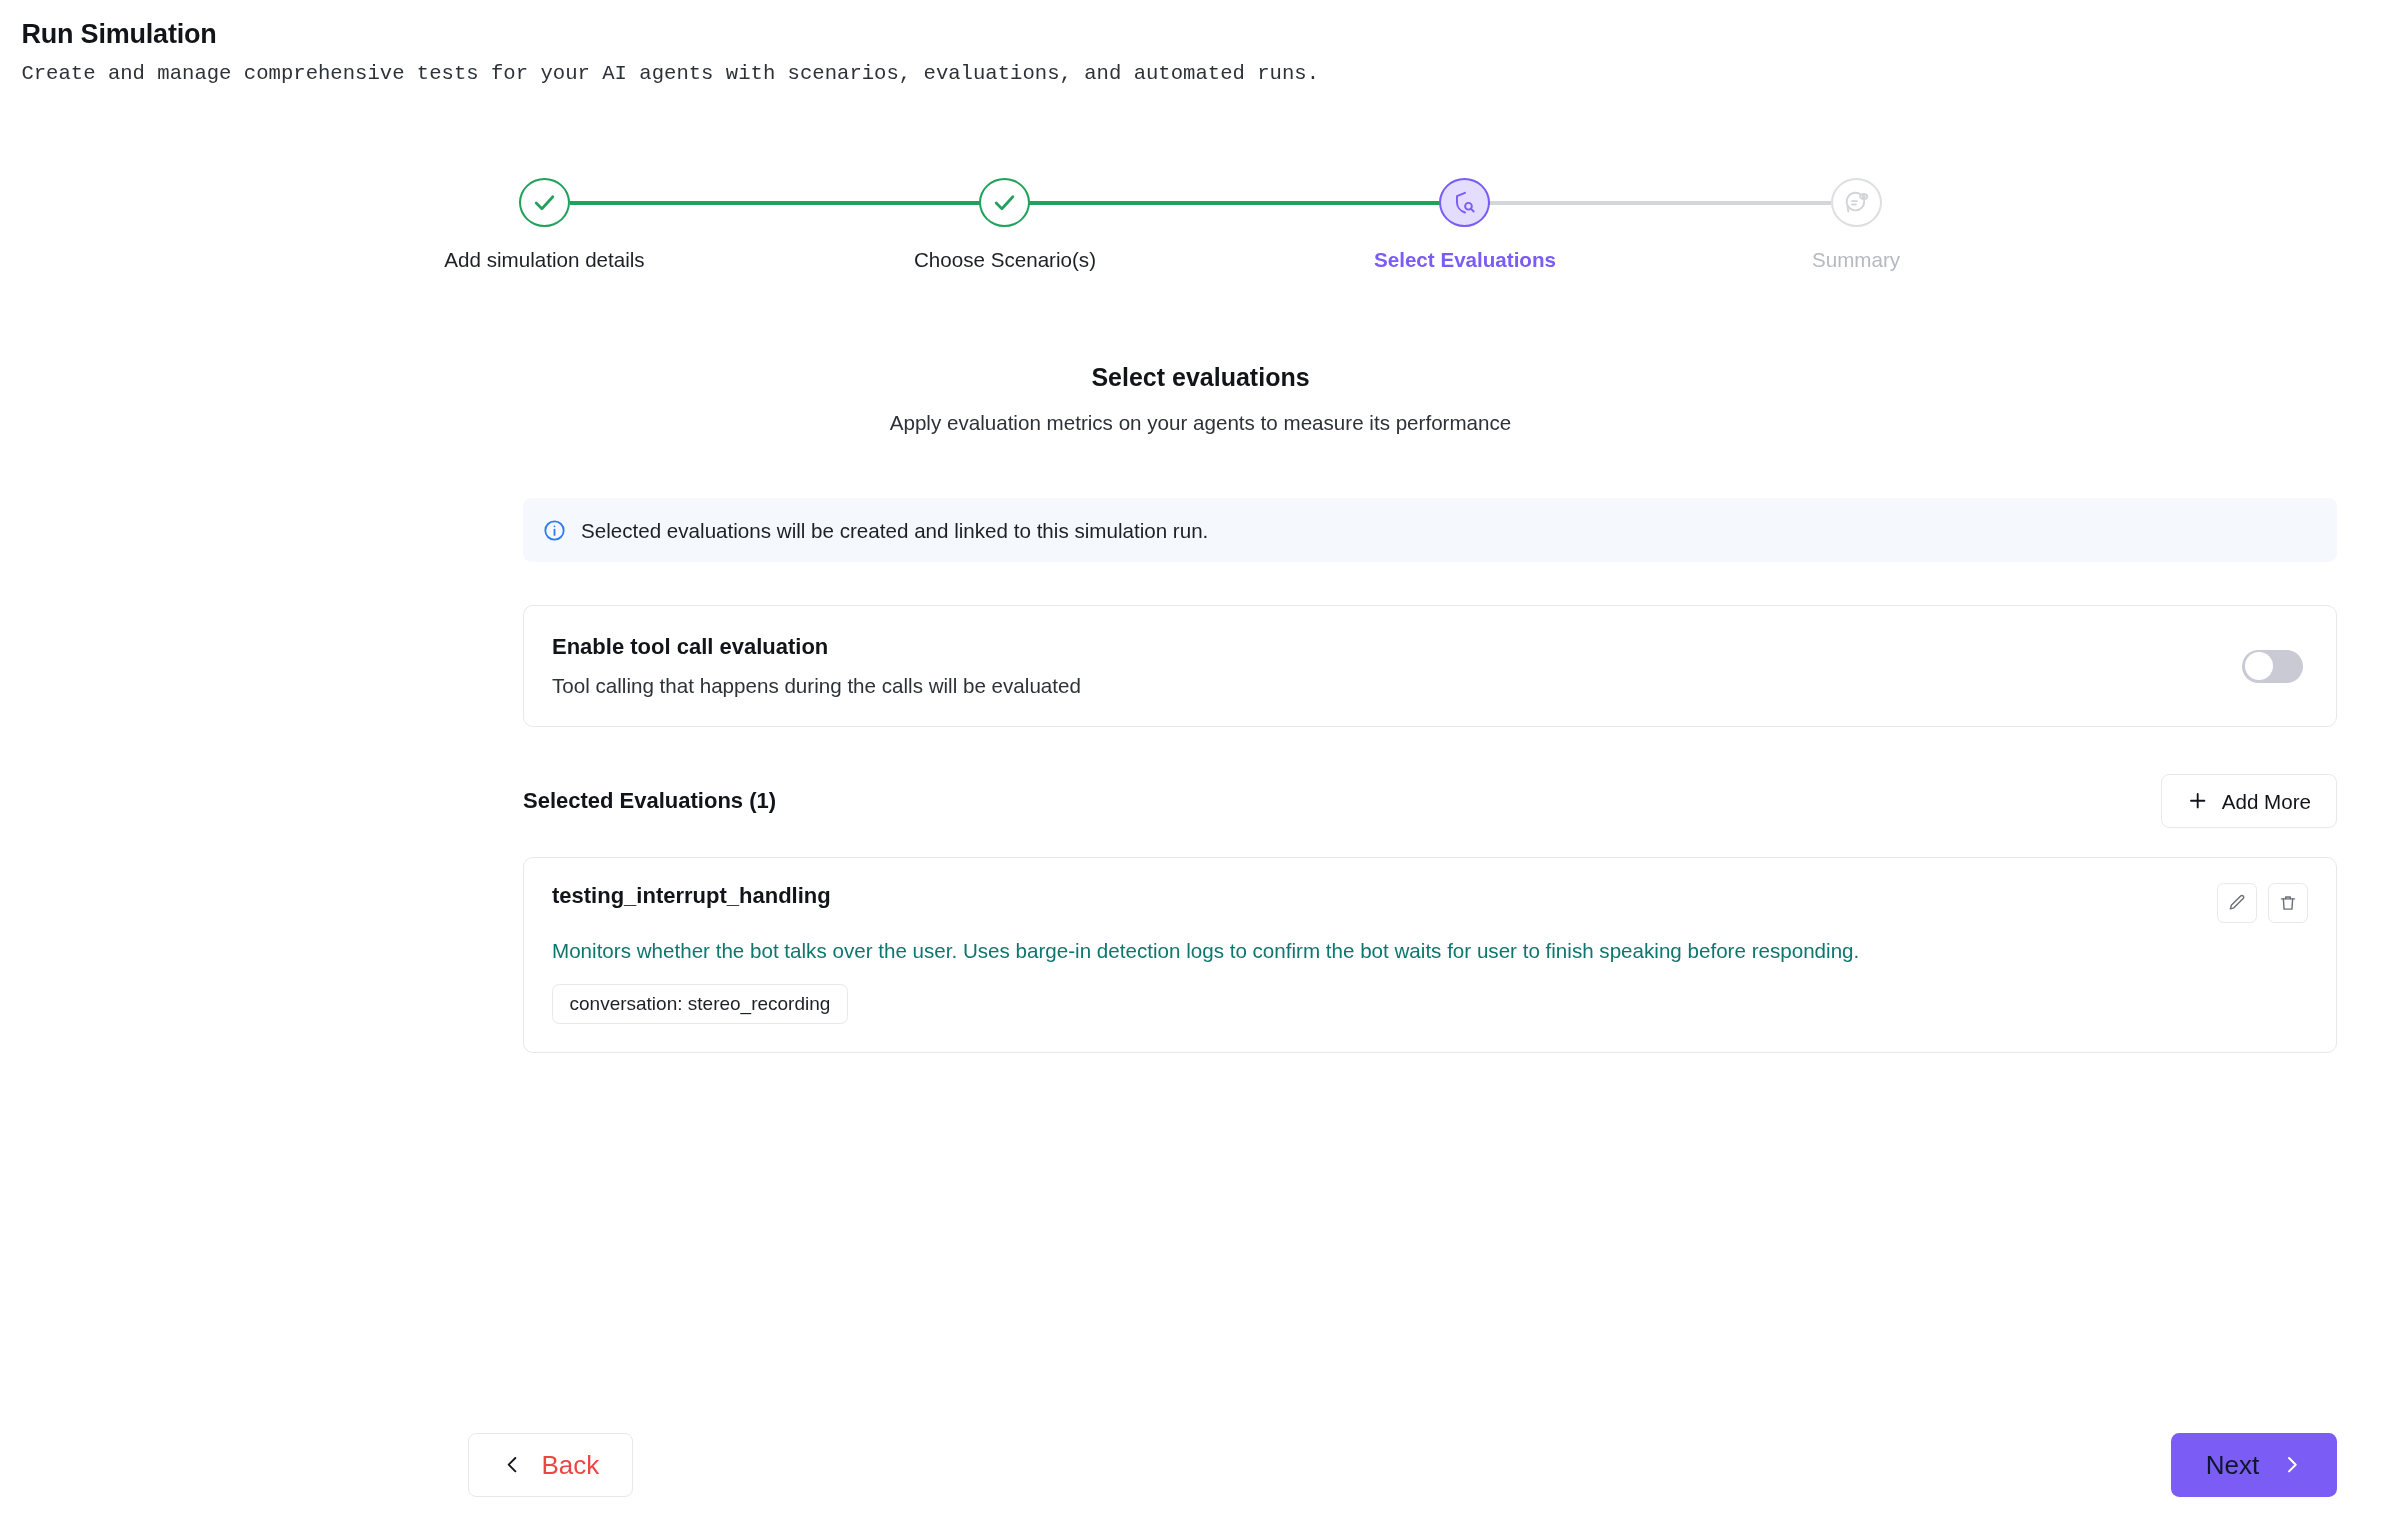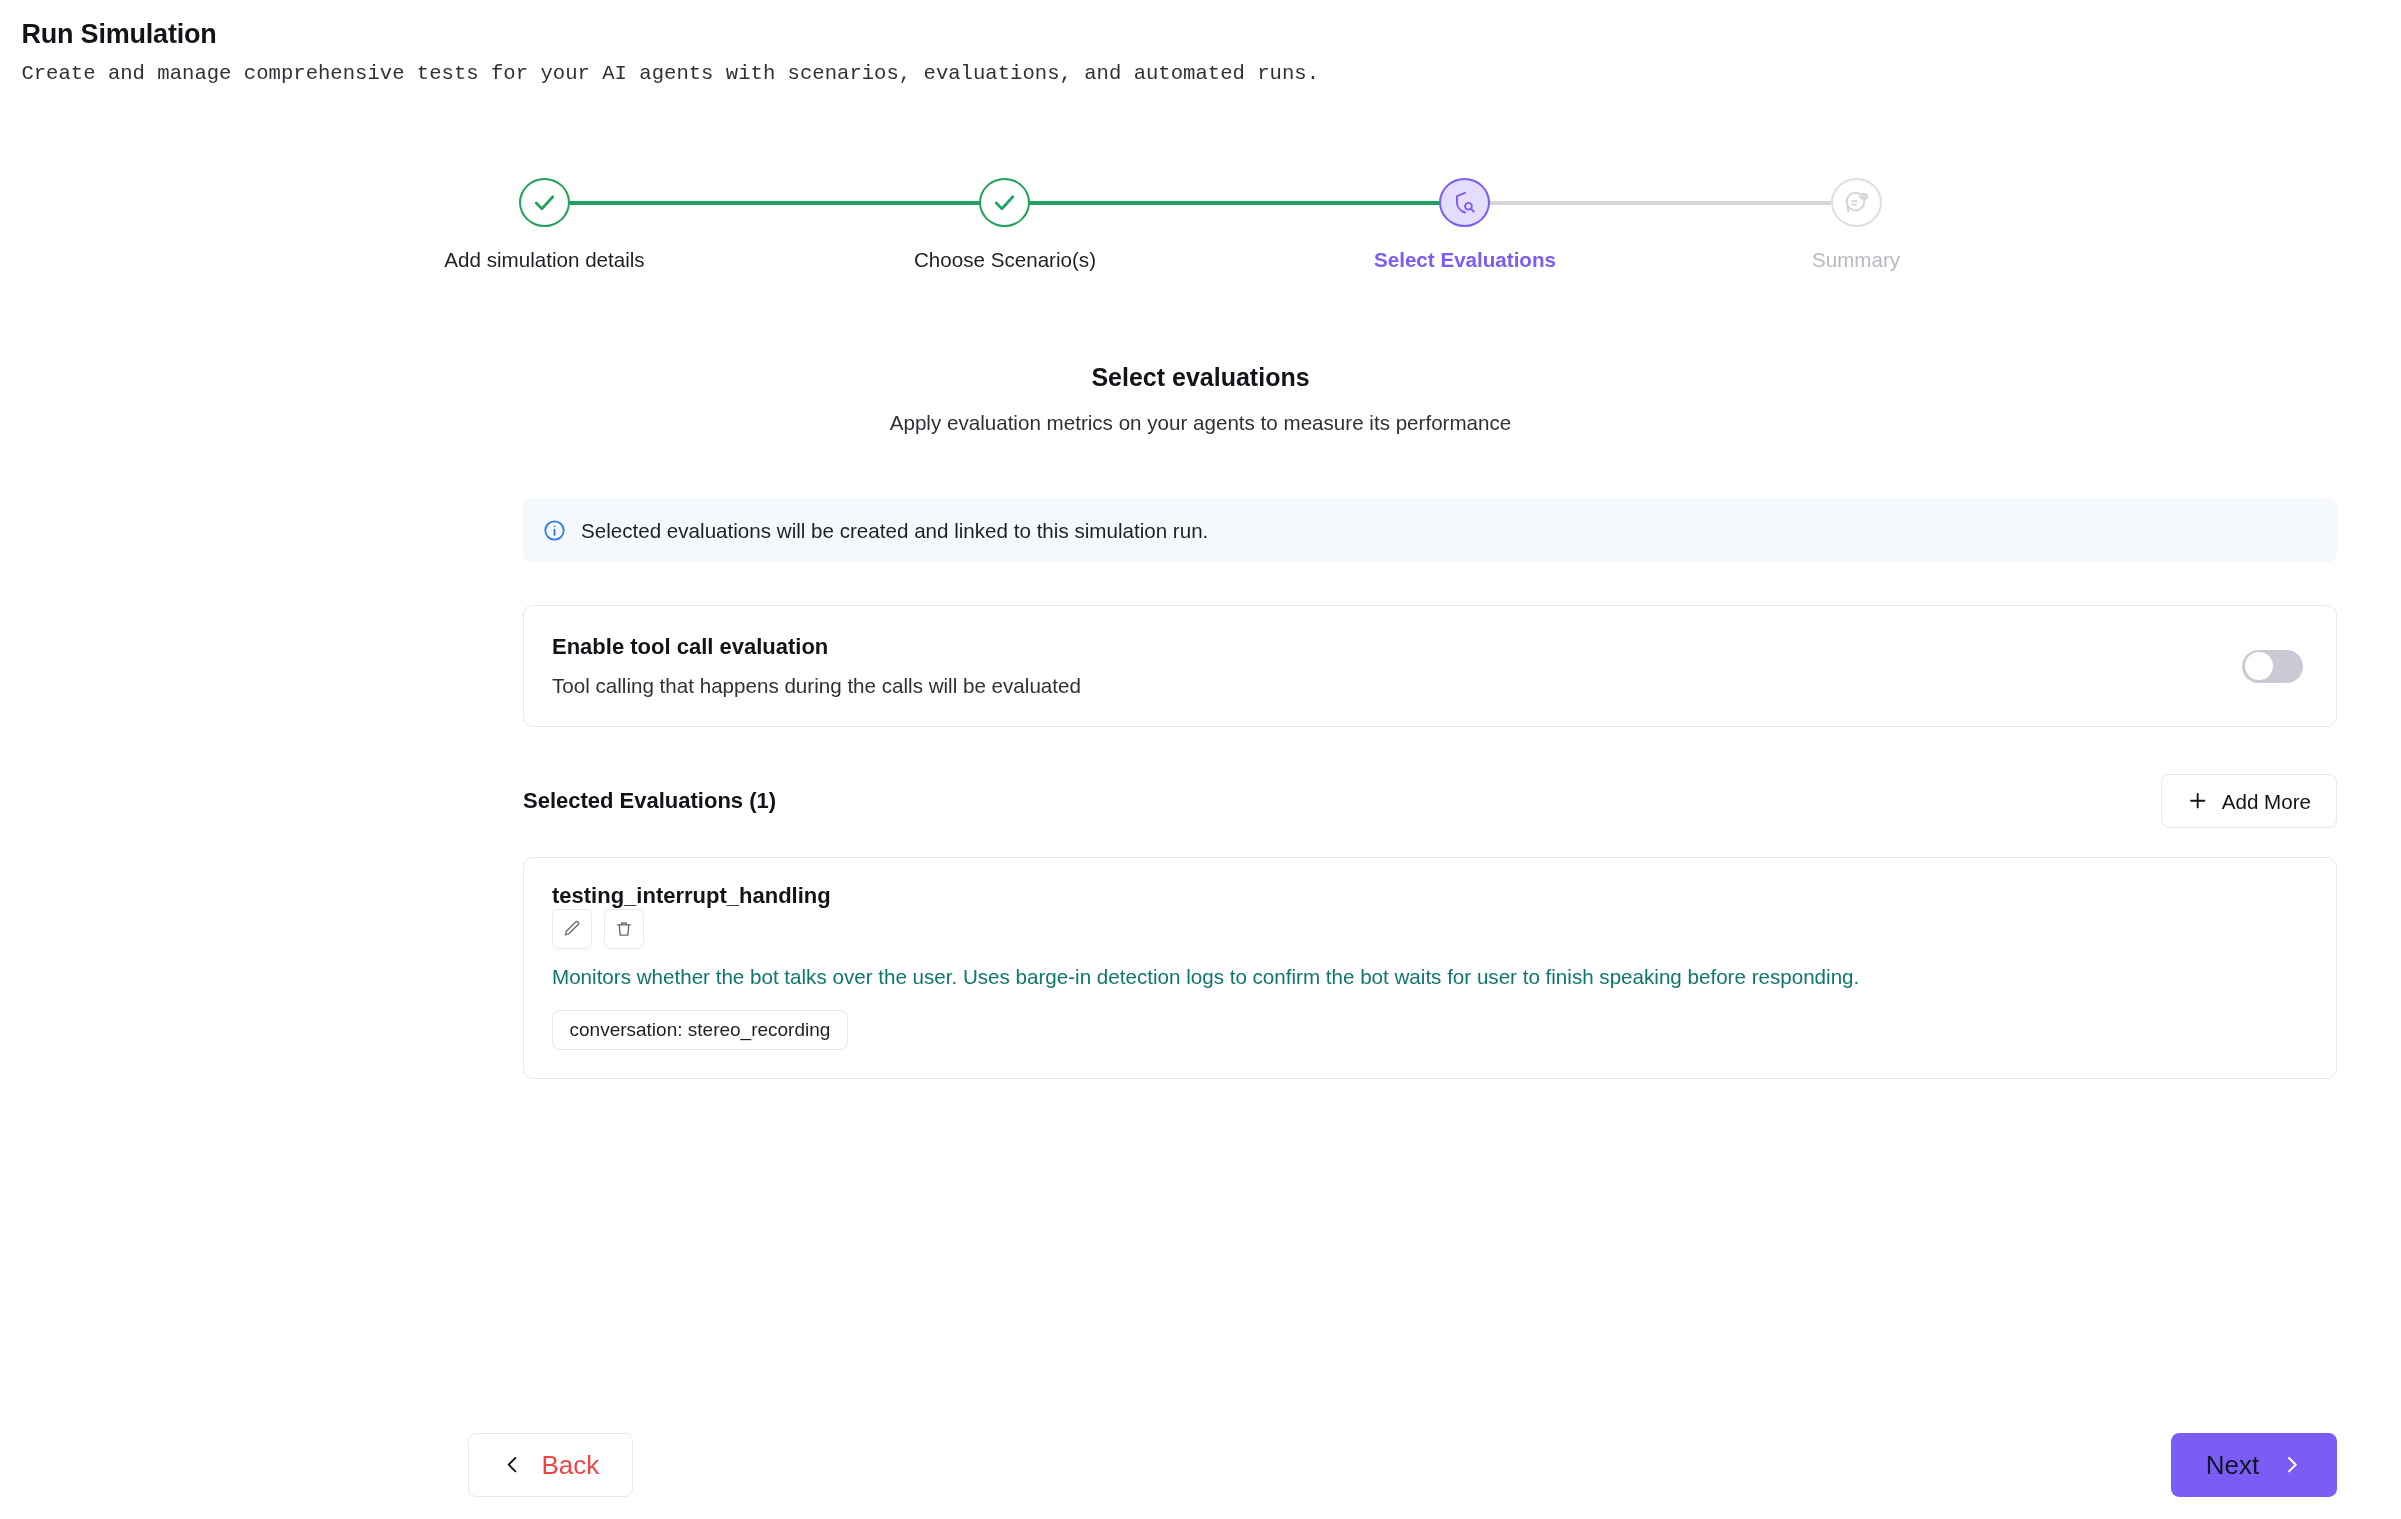--- a/index.html
+++ b/index.html
@@ -233,21 +233,20 @@
     border: 1.6px solid #e6e8eb;
     border-radius: 10px;
     background: #ffffff;
     padding: 25px 28px 28px 28px;
     position: absolute;
   }
   .eval-top {
     display: flex;
     justify-content: space-between;
     align-items: flex-start;
-    flex-direction: column;
   }
   .eval-name {
     font-size: 22px;
     font-weight: bold;
     color: #111418;
     line-height: 26px;
   }
   .eval-actions { display: flex; gap: 11.5px; }
   .icon-btn {
     width: 40px;

